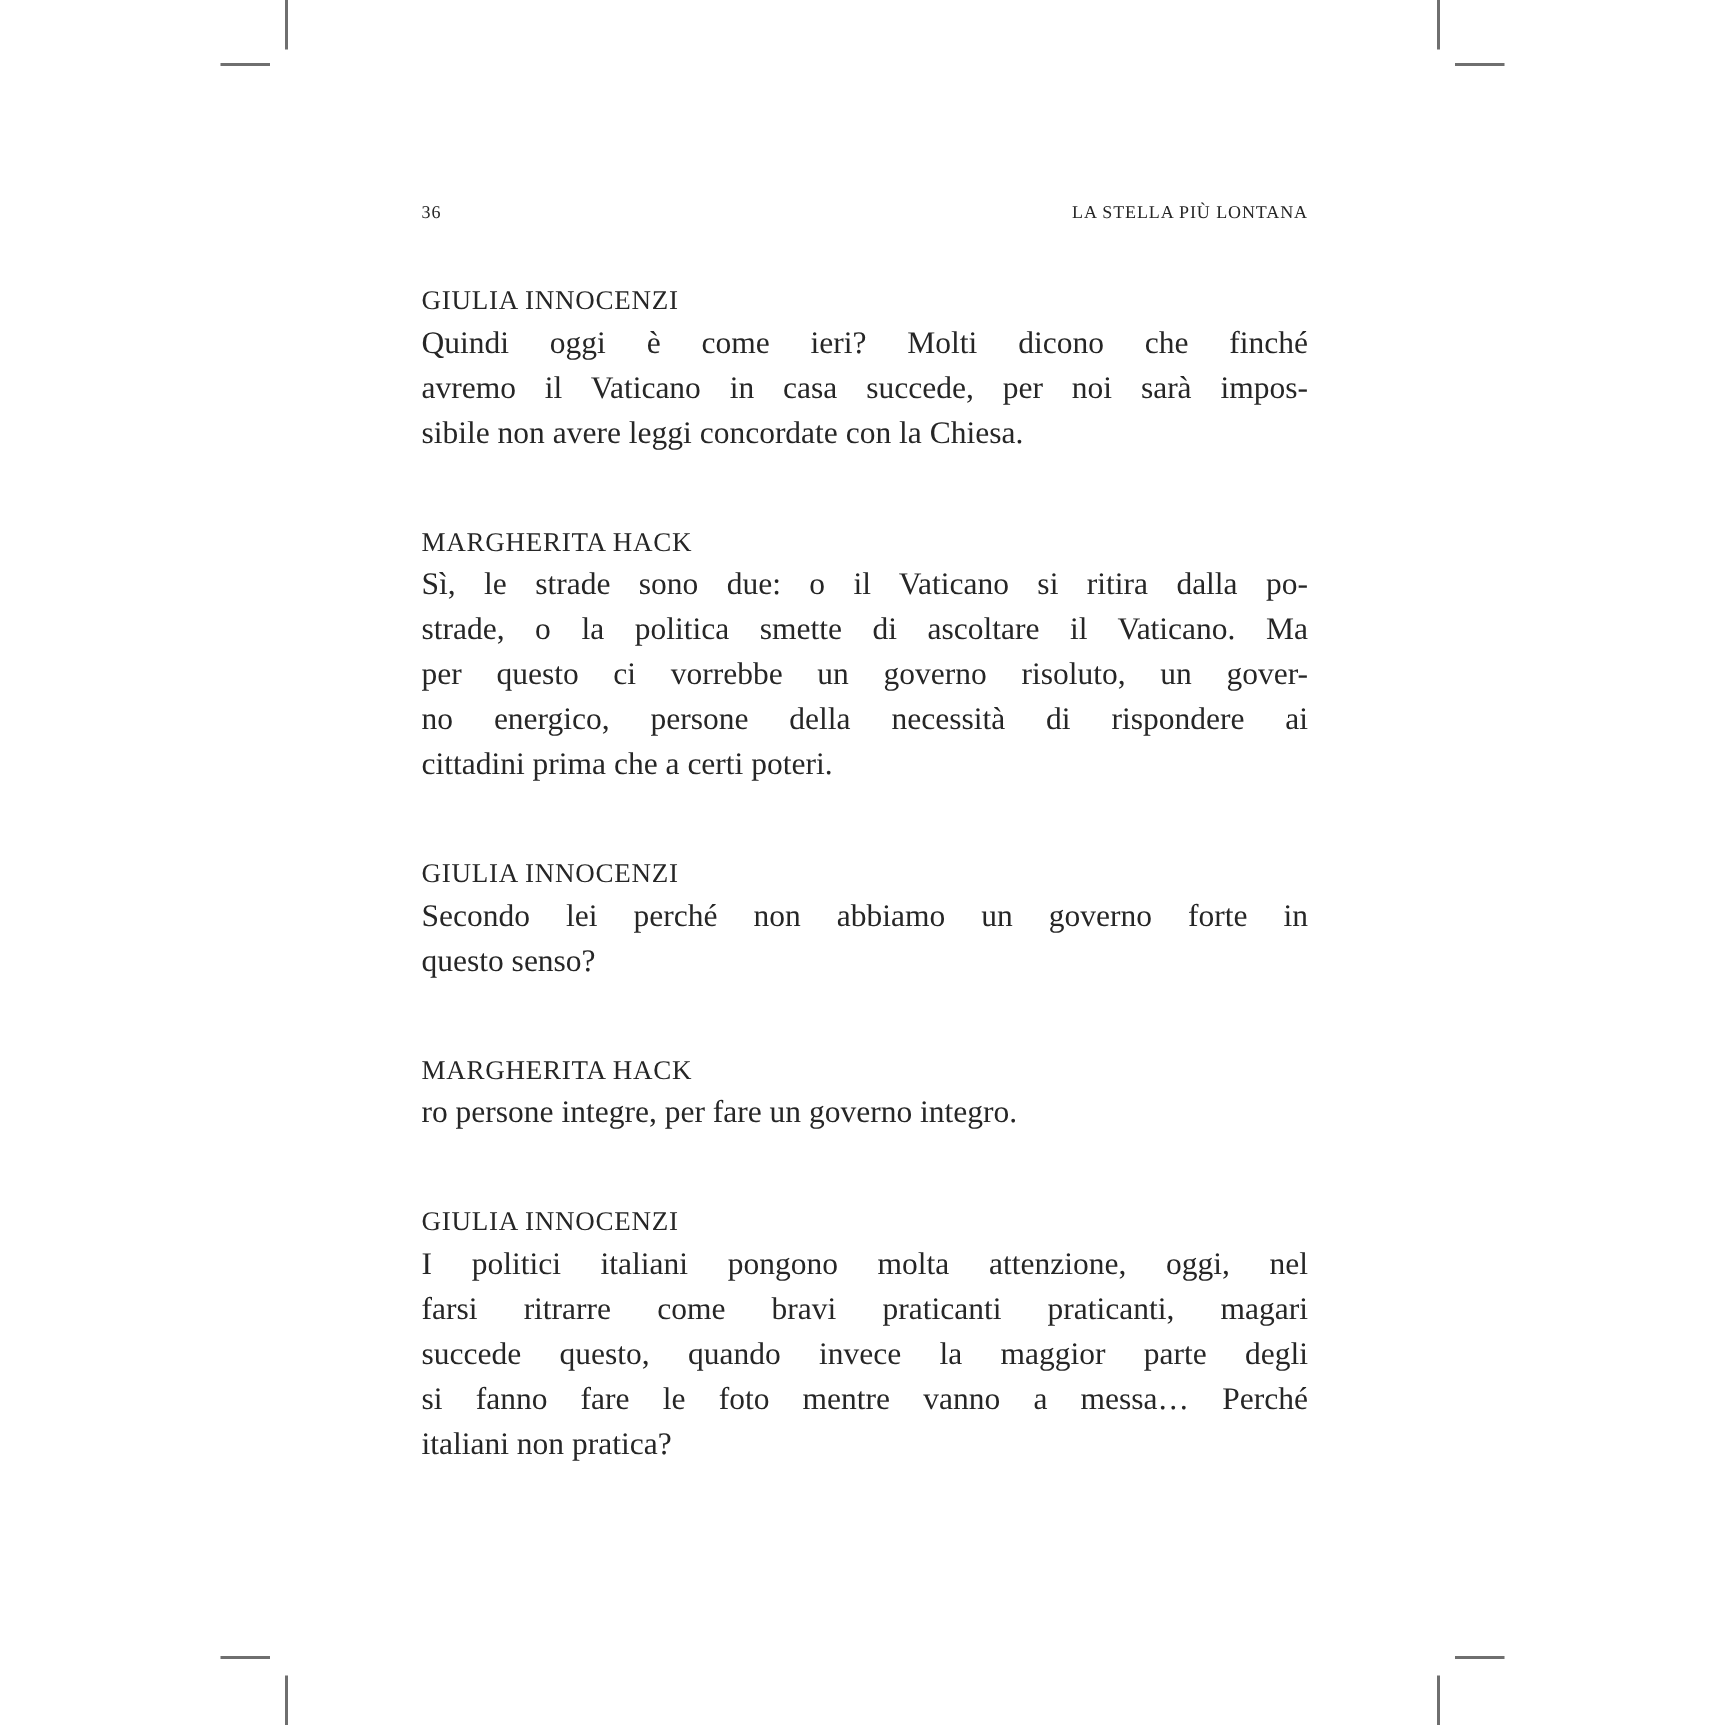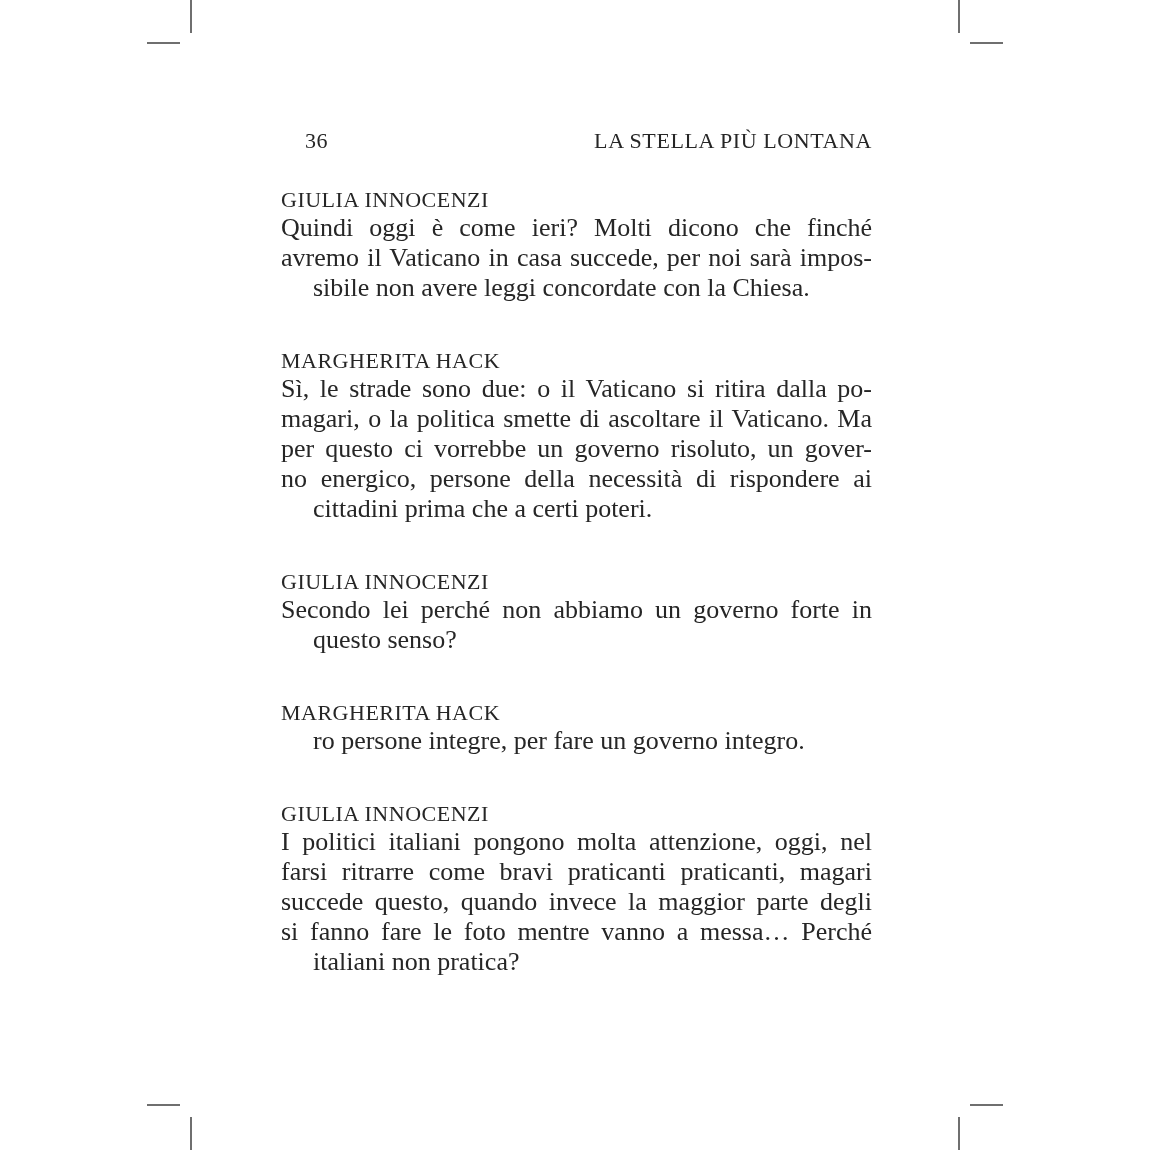--- a/index.html
+++ b/index.html
@@ -34,24 +34,23 @@
   
   .content {
     position: absolute;
     left: 281px;
     top: 130px;
     width: 591px;
   }
   .running-head {
     position: relative;
     height: 22px;
-    font-size: 22px;
+    font-size: 12px;
     letter-spacing: 0.6px;
     line-height: 22px;
-    margin-left: 24px;
   }
   .page-number {
     position: absolute;
     left: 0;
     top: 0;
   }
   .running-title {
     position: absolute;
     left: 0;
     top: 0;
@@ -60,34 +59,33 @@
   }
 
   .dialogue-block {
     margin-top: 35px;
     margin-bottom: 45px;
   }
   .dialogue-block:first-of-type { margin-top: 35px; }
   .dialogue-block:not(:first-of-type) { margin-top: 0; }
 
   .speaker {
-    font-size: 22px;
+    font-size: 18px;
     line-height: 26px;
     letter-spacing: 0.5px;
   }
   .text-line {
-    font-size: 26px;
+    font-size: 21px;
     line-height: 30px;
     text-align: justify;
     text-align-last: justify;
     white-space: normal;
   }
   .dialogue-block .text-line:last-child {
     text-align-last: left;
-    margin-left: 32px;
   }
 </style>
 </head>
 <body>
 
 <div class="crop-mark cm-v tl-v"></div>
 <div class="crop-mark cm-h tl-h"></div>
 <div class="crop-mark cm-v tr-v"></div>
 <div class="crop-mark cm-h tr-h"></div>
 <div class="crop-mark cm-h bl-h"></div>
@@ -105,21 +103,21 @@
   <section class="dialogue-block">
     <div class="speaker">GIULIA INNOCENZI</div>
     <div class="text-line">Quindi oggi è come ieri? Molti dicono che finché</div>
     <div class="text-line">avremo il Vaticano in casa succede, per noi sarà impos-</div>
     <div class="text-line">sibile non avere leggi concordate con la Chiesa.</div>
   </section>
 
   <section class="dialogue-block">
     <div class="speaker">MARGHERITA HACK</div>
     <div class="text-line">Sì, le strade sono due: o il Vaticano si ritira dalla po-</div>
-    <div class="text-line">magari, o la politica smette di ascoltare il Vaticano. Ma</div>
+    <div class="text-line">strade, o la politica smette di ascoltare il Vaticano. Ma</div>
     <div class="text-line">per questo ci vorrebbe un governo risoluto, un gover-</div>
     <div class="text-line">no energico, persone della necessità di rispondere ai</div>
     <div class="text-line">cittadini prima che a certi poteri.</div>
   </section>
 
   <section class="dialogue-block">
     <div class="speaker">GIULIA INNOCENZI</div>
     <div class="text-line">Secondo lei perché non abbiamo un governo forte in</div>
     <div class="text-line">questo senso?</div>
   </section>

